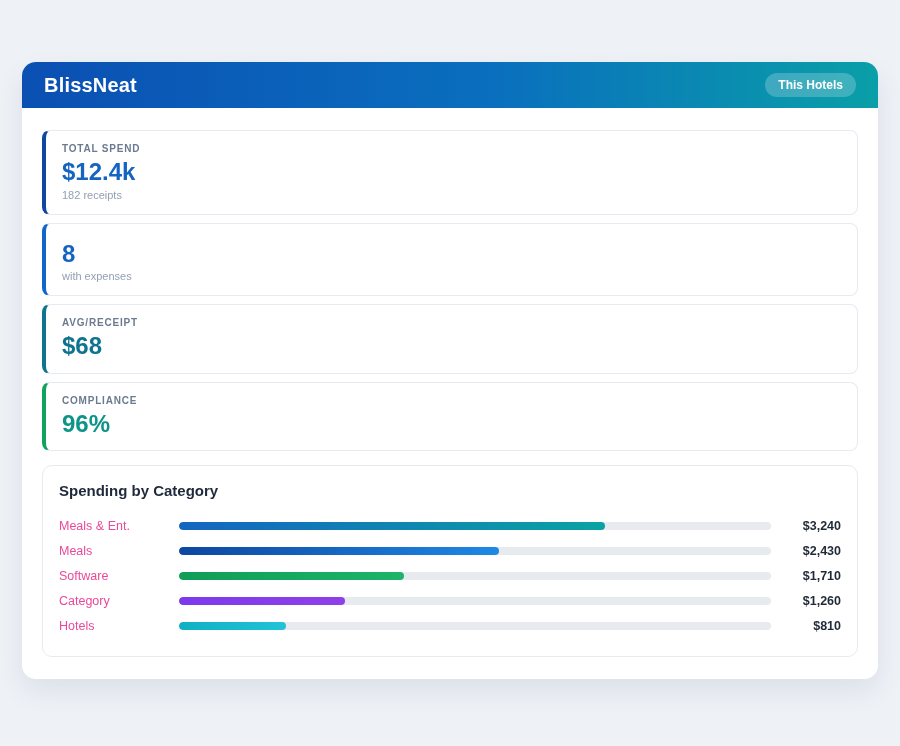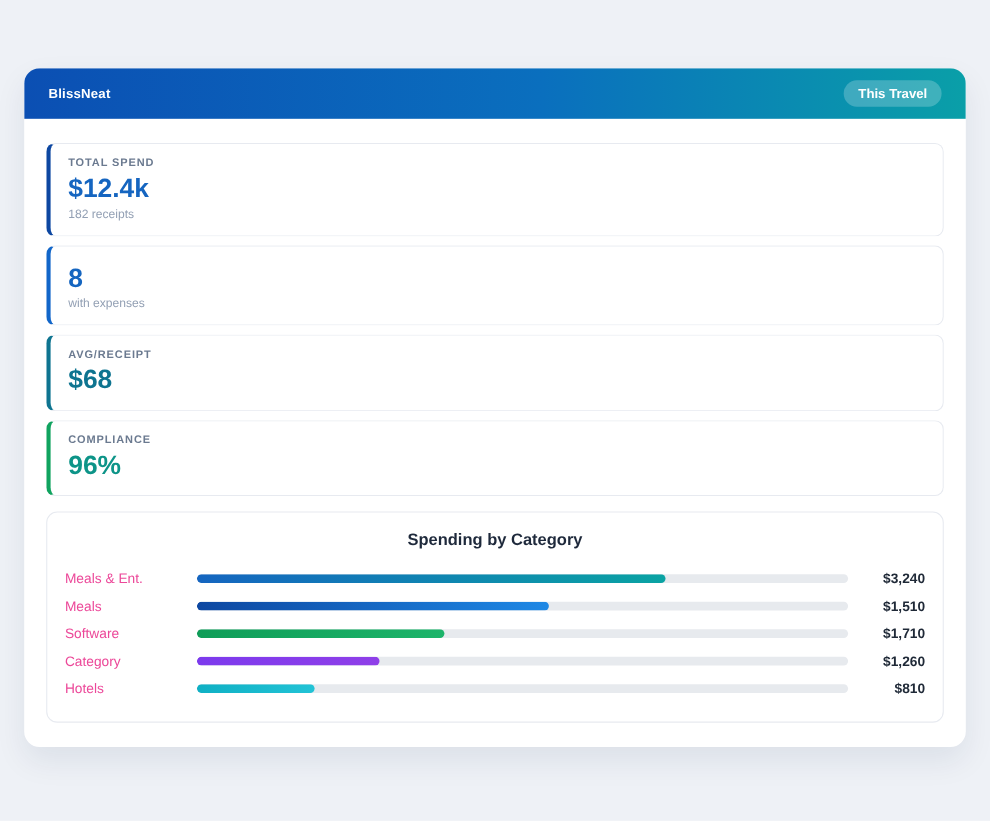--- a/index.html
+++ b/index.html
@@ -20,21 +20,21 @@
   .app-header {
     height: 46px;
     display: flex;
     align-items: center;
     justify-content: space-between;
     padding: 0 22px;
     background: linear-gradient(90deg, #0b4fb3 0%, #0a6fbe 55%, #0a9fa8 100%);
   }
   .app-title {
     color: #ffffff;
-    font-size: 12px;
+    font-size: 20px;
     font-weight: bold;
     letter-spacing: 0.2px;
   }
   .period-badge {
     background: rgba(255, 255, 255, 0.22);
     color: #ffffff;
     font-size: 12px;
     font-weight: bold;
     padding: 5px 13px;
     border-radius: 999px;
@@ -80,21 +80,20 @@
     background: #ffffff;
     border: 1px solid #e7eaf0;
     border-radius: 10px;
     padding: 16px 16px 18px 16px;
   }
   .section-title {
     font-size: 15px;
     font-weight: bold;
     color: #1e293b;
     margin-bottom: 14px;
-    text-align: center;
   }
   .cat-row {
     display: grid;
     grid-template-columns: 120px 1fr 70px;
     align-items: center;
     column-gap: 0;
     height: 25px;
   }
   .cat-label {
     font-size: 12.5px;
@@ -116,21 +115,21 @@
     color: #1f2937;
     text-align: right;
   }
 </style>
 </head>
 <body>
 
 <div class="app-card">
   <div class="app-header">
     <div class="app-title">BlissNeat</div>
-    <button class="period-badge">This Travel</button>
+    <button class="period-badge">This Hotels</button>
   </div>
 
   <div class="content">
     <div class="stats-list">
   <div class="stat-card" style="border-left-color: rgb(13, 71, 161);">
     <div class="stat-label">TOTAL SPEND</div>
     <div class="stat-value" style="color: rgb(21, 101, 192);">$12.4k</div>
     <div class="stat-sub">182 receipts</div>
   </div>
 
@@ -161,21 +160,21 @@
       <div class="cat-fill" style="width: 72%; background: linear-gradient(90deg, rgb(21, 101, 192), rgb(10, 163, 163));"></div>
     </div>
     <div class="cat-value">$3,240</div>
   </div>
 
   <div class="cat-row">
     <div class="cat-label">Meals</div>
     <div class="cat-track">
       <div class="cat-fill" style="width: 54%; background: linear-gradient(90deg, rgb(13, 71, 161), rgb(30, 136, 229));"></div>
     </div>
-    <div class="cat-value">$1,510</div>
+    <div class="cat-value">$2,430</div>
   </div>
 
   <div class="cat-row">
     <div class="cat-label">Software</div>
     <div class="cat-track">
       <div class="cat-fill" style="width: 38%; background: linear-gradient(90deg, rgb(15, 157, 88), rgb(29, 180, 106));"></div>
     </div>
     <div class="cat-value">$1,710</div>
   </div>
 

